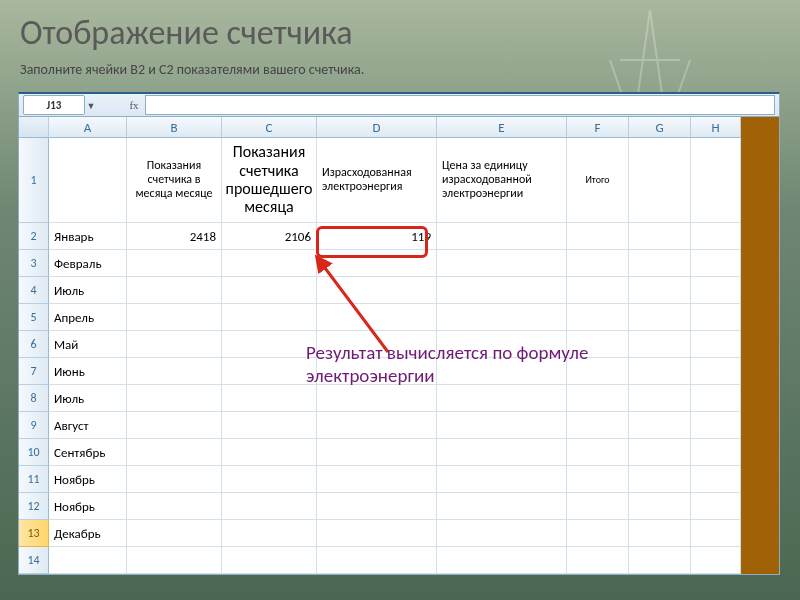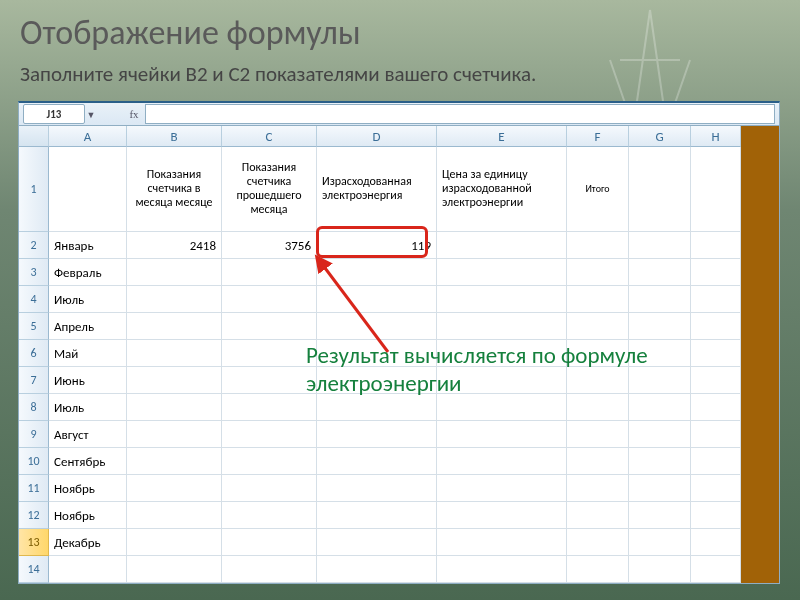--- a/index.html
+++ b/index.html
@@ -1,51 +1,51 @@
 <!DOCTYPE html>
 <html><head>
 <meta charset="utf-8">
 <style>
 html,body{margin:0;padding:0;width:800px;height:600px;font-family:Calibri,Arial,sans-serif;overflow:hidden}
 body{background:linear-gradient(180deg,#a8b89e 0%,#6f8672 35%,#4a6851 100%);position:relative}
 .tower{position:absolute;top:0;left:520px;opacity:.25;pointer-events:none}
 .tower svg{width:260px;height:300px}
 .slide{position:absolute;top:12px;left:18px;right:18px}
 h1{font-size:34px;font-weight:400;color:#5a5a5a;margin:0 0 8px 2px}
-p.sub{font-size:21px;color:#454545;margin:0 0 14px 2px}
+p.sub{font-size:14px;color:#454545;margin:0 0 14px 2px}
 .excel{background:#a16207;border:1px solid #8faec3;border-top:2px solid #2a5f89;width:760px}
 .namebox-row{display:flex;align-items:center;height:22px;background:linear-gradient(#e9f1f8,#dbe8f4);border-bottom:1px solid #8faec3;font-size:11px;color:#333}
 .namebox{width:60px;height:18px;background:#fff;border:1px solid #8faec3;border-radius:2px;margin-left:4px;display:flex;align-items:center;justify-content:center;font-weight:bold}
 .nbdrop{width:12px;color:#556;font-size:9px;text-align:center}
 .fx{width:14px;font-family:serif;color:#556;text-align:center}
 .fbar{flex:1;height:18px;background:#fff;border:1px solid #8faec3;margin:0 4px}
 .grid{display:grid;grid-template-columns:30px 78px 95px 95px 120px 130px 62px 62px 50px;font-size:13px;color:#000}
 .hd{background:linear-gradient(#f5f9fd,#dfeaf4);border-right:1px solid #b8cfdf;border-bottom:1px solid #9bb9cf;height:20px;display:flex;align-items:center;justify-content:center;color:#3b6e97;font-size:13px}
 .hd.corner{background:linear-gradient(#eaf2f9,#d5e4f0)}
 .rh{background:linear-gradient(90deg,#f5f9fd,#dfeaf4);border-right:1px solid #9bb9cf;border-bottom:1px solid #b8cfdf;display:flex;align-items:center;justify-content:center;color:#3b6e97;font-size:12px;min-height:22px}
 .rh.sel{background:linear-gradient(90deg,#ffe5a6,#ffd76a);border-color:#e0b84e;color:#7a5b00}
 .cell{border-right:1px solid #d5dfe7;border-bottom:1px solid #d5dfe7;padding:2px 5px;display:flex;align-items:center;min-height:22px;background:#fff}
 .cell.num{justify-content:flex-end}
 .annot{position:absolute;border:3px solid #d9261b;border-radius:6px;pointer-events:none}
 .arrow-svg{position:absolute;pointer-events:none}
-.callout{position:absolute;font-size:23px;color:#15803d;line-height:1.2}
+.callout{position:absolute;font-size:19px;color:#701a75;line-height:1.2}
 </style>
 </head>
 <body>
 
 <div class="tower">
 <svg viewBox="0 0 200 300">
       <g stroke="#fff" stroke-width="2" fill="none">
 <path d="M100 10 L60 290 M100 10 L140 290 M70 60 L130 60 M60 110 L140 110 M50 170 L150 170 M45 230 L155 230 M60 290 L140 60 M140 290 L60 60 M50 170 L150 230 M150 170 L50 230 M10 110 L190 110 M10 170 L190 170 M30 110 L30 130 M170 110 L170 130 M20 170 L20 195 M180 170 L180 195"></path>
 </g>
     </svg>
 </div>
 
 <div class="slide">
-  <h1>Отображение формулы</h1>
+  <h1>Отображение счетчика</h1>
   <p class="sub">Заполните ячейки B2 и C2 показателями вашего счетчика.</p>
 
   <div class="excel">
     <div class="namebox-row">
       <div class="namebox">J13</div>
       <div class="nbdrop">▼</div>
       <div style="width:30px"></div>
       <div class="fx">fx</div>
       <div class="fbar"></div>
     </div>
@@ -61,38 +61,38 @@
       <div class="hd">G</div>
       <div class="hd">H</div>
 
       <div class="rh">1</div>
       <div class="cell" style="min-height: 80px; justify-content: center; text-align: center; font-size: 12px; line-height: 1.15;">
           <span></span>
         </div>
       <div class="cell" style="min-height: 80px; justify-content: center; text-align: center; font-size: 12px; line-height: 1.15;">
           <span>Показания счетчика в месяца месяце</span>
         </div>
-      <div class="cell" style="min-height: 80px; justify-content: center; text-align: center; font-size: 12px; line-height: 1.15;">
+      <div class="cell" style="min-height: 80px; justify-content: center; text-align: center; font-size: 16px; line-height: 1.15;">
           <span>Показания счетчика прошедшего месяца</span>
         </div>
       <div class="cell" style="min-height: 80px; justify-content: center; font-size: 12px; line-height: 1.15;">
           <span>Израсходованная электроэнергия</span>
         </div>
       <div class="cell" style="min-height: 80px; justify-content: center; text-align: left; font-size: 12px; line-height: 1.15;">
           <span>Цена за единицу израсходованной электроэнергии</span>
         </div>
       <div class="cell" style="min-height: 80px; justify-content: center; text-align: center; font-size: 10px; line-height: 1.15;">
           <span>Итого</span>
         </div>
       <div class="cell" style="min-height: 80px; justify-content: center; text-align: center; font-size: 12px; line-height: 1.15;"></div>
       <div class="cell" style="min-height: 80px; justify-content: center; text-align: center; font-size: 12px; line-height: 1.15;"></div>
     <div class="rh">2</div>
         <div class="cell">Январь</div>
         <div class="cell num">2418</div>
-        <div class="cell num">3756</div>
+        <div class="cell num">2106</div>
         <div class="cell num">119</div>
         <div class="cell"></div>
         <div class="cell"></div>
         <div class="cell"></div>
         <div class="cell"></div>
         <div class="rh">3</div>
         <div class="cell">Февраль</div>
         <div class="cell num"></div>
         <div class="cell num"></div>
         <div class="cell num"></div>

